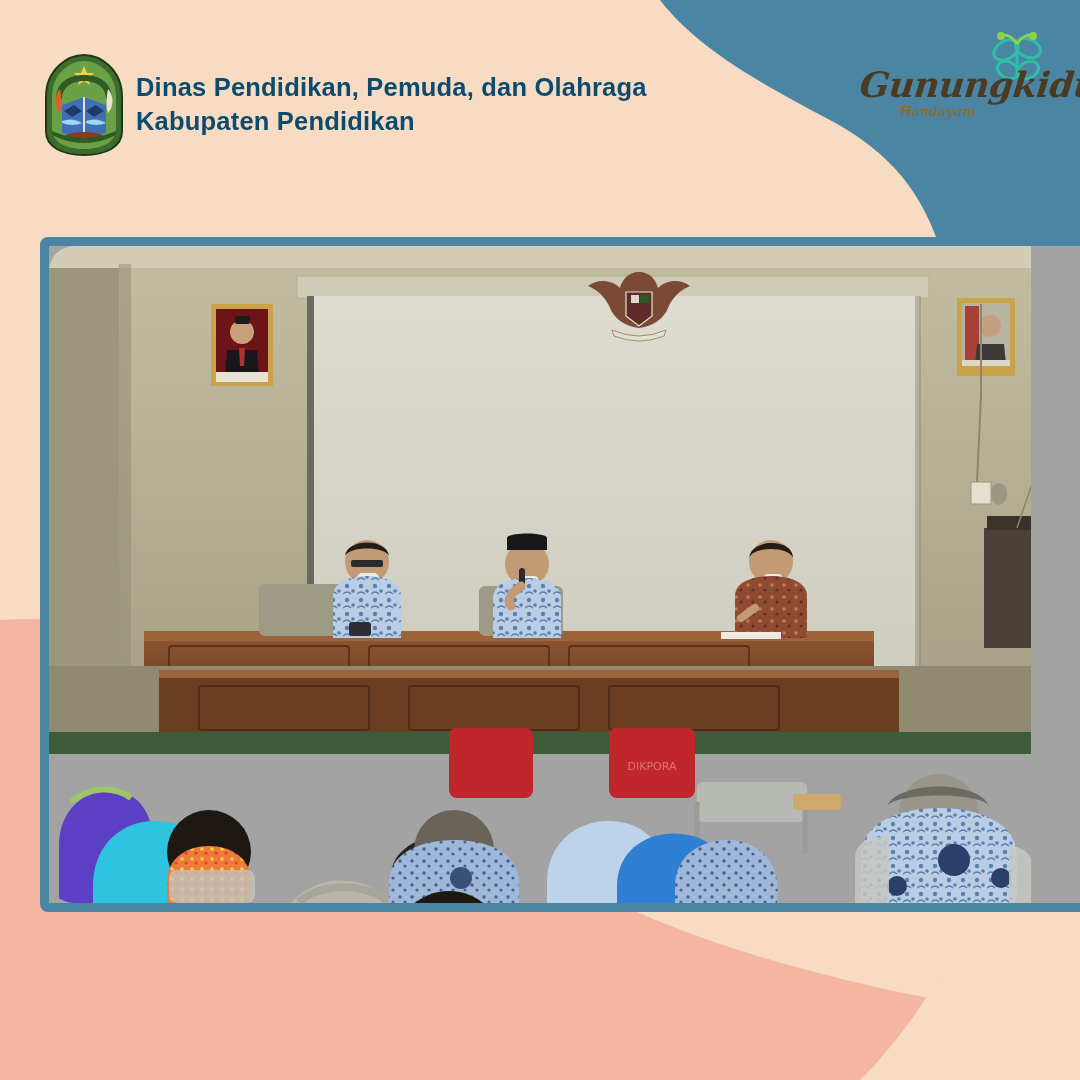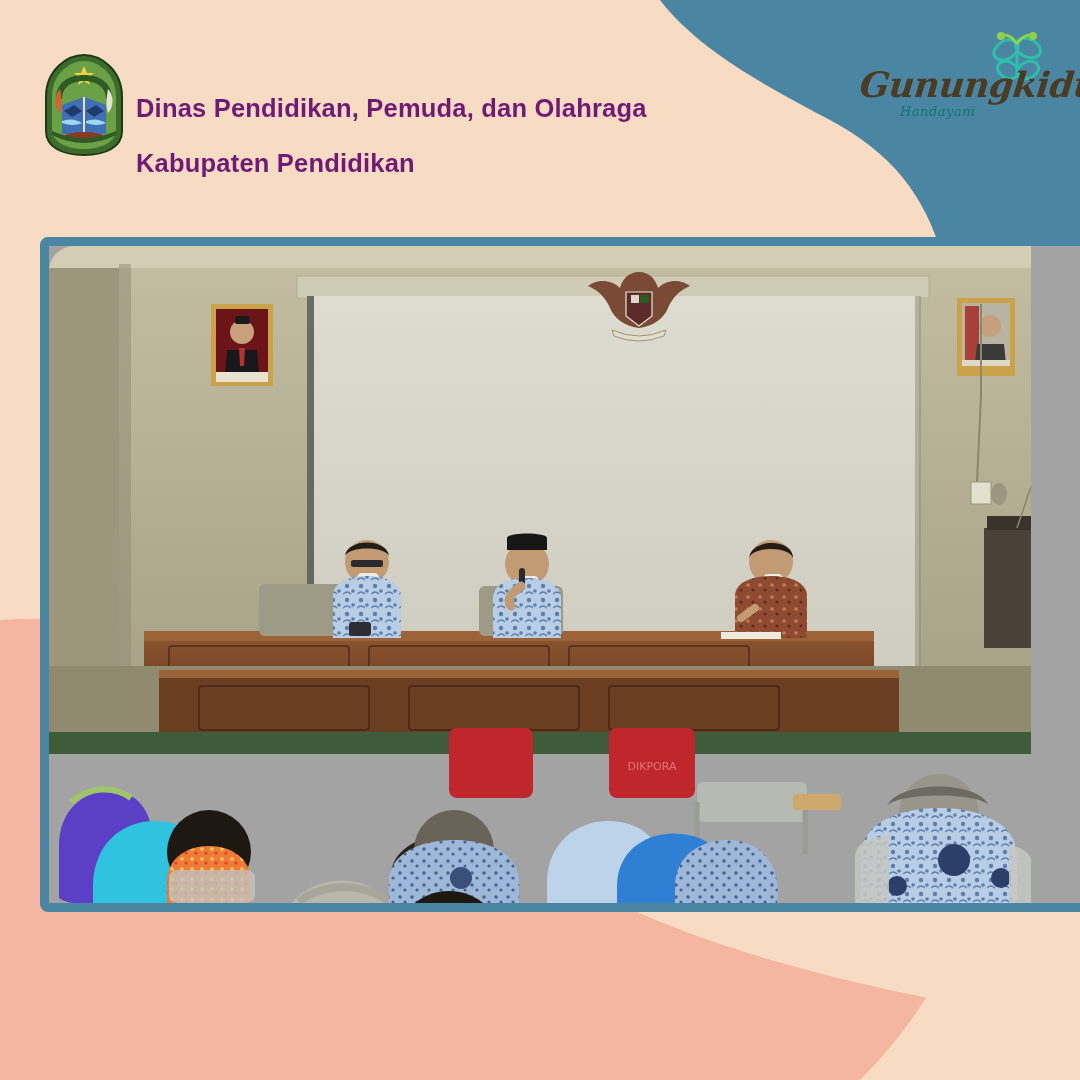--- a/index.html
+++ b/index.html
@@ -15,33 +15,33 @@
   .bg-layer{position:absolute;inset:0;}
   .bg-svg{position:absolute;top:0;left:0;width:1080px;height:1080px;}
 
   
   .header{position:absolute;top:0;left:0;width:1080px;height:225px;}
   .crest{
     position:absolute;left:42px;top:53px;width:84px;height:104px;
   }
   .title-block{position:absolute;left:136px;top:70px;}
   .title-line{
-    color:#701a75;font-weight:bold;font-size:25.5px;letter-spacing:.2px;
-    line-height:34px;white-space:nowrap;margin-top:21px;
+    color:#0c4a6e;font-weight:bold;font-size:25.5px;letter-spacing:.2px;
+    line-height:34px;white-space:nowrap;
   }
   .gk-logo{position:absolute;right:18px;top:24px;width:210px;height:110px;}
   .gk-word{
     position:absolute;left:8px;top:40px;font-family:"DejaVu Serif",serif;
     font-style:italic;font-weight:bold;font-size:35px;color:#4a3b22;
     letter-spacing:-.5px;white-space:nowrap;
     transform:skewX(-6deg);
   }
   .gk-sub{
     position:absolute;left:48px;top:80px;font-family:"DejaVu Serif",serif;
-    font-style:italic;font-size:13px;color:#0f766e;letter-spacing:.5px;
+    font-style:italic;font-size:13px;color:#a16207;letter-spacing:.5px;
   }
 
   
   .photo-card{
     position:absolute;left:40px;top:237px;width:1052px;height:675px;
     border:9px solid #4a86a3;border-radius:8px;
     box-sizing:border-box;overflow:hidden;
     background:#a3a3a3;
   }
   .photo-inner{position:absolute;inset:0;overflow:hidden;border-radius:25px;}

